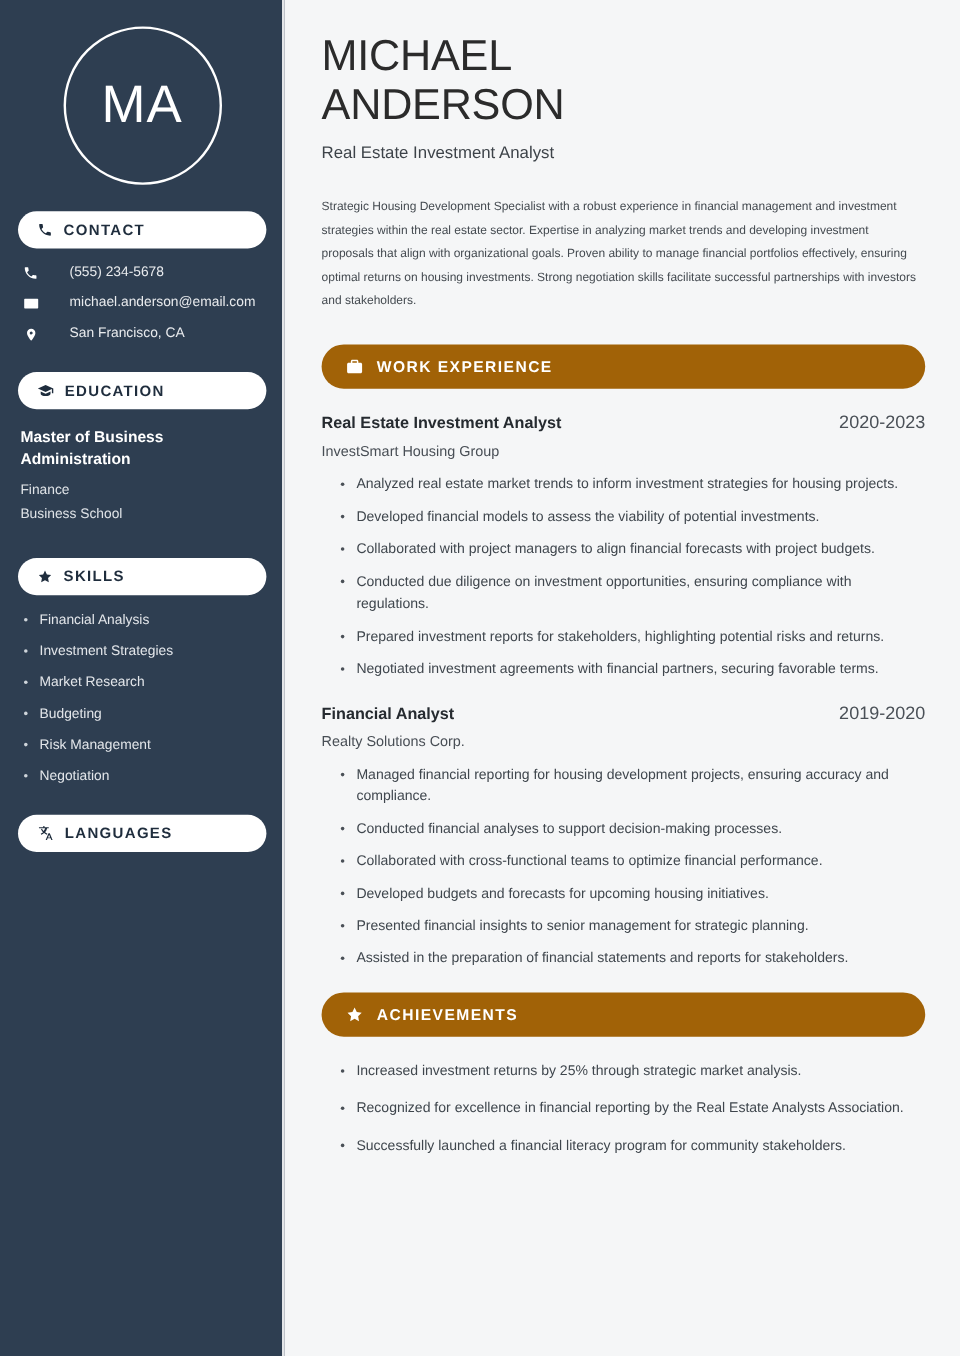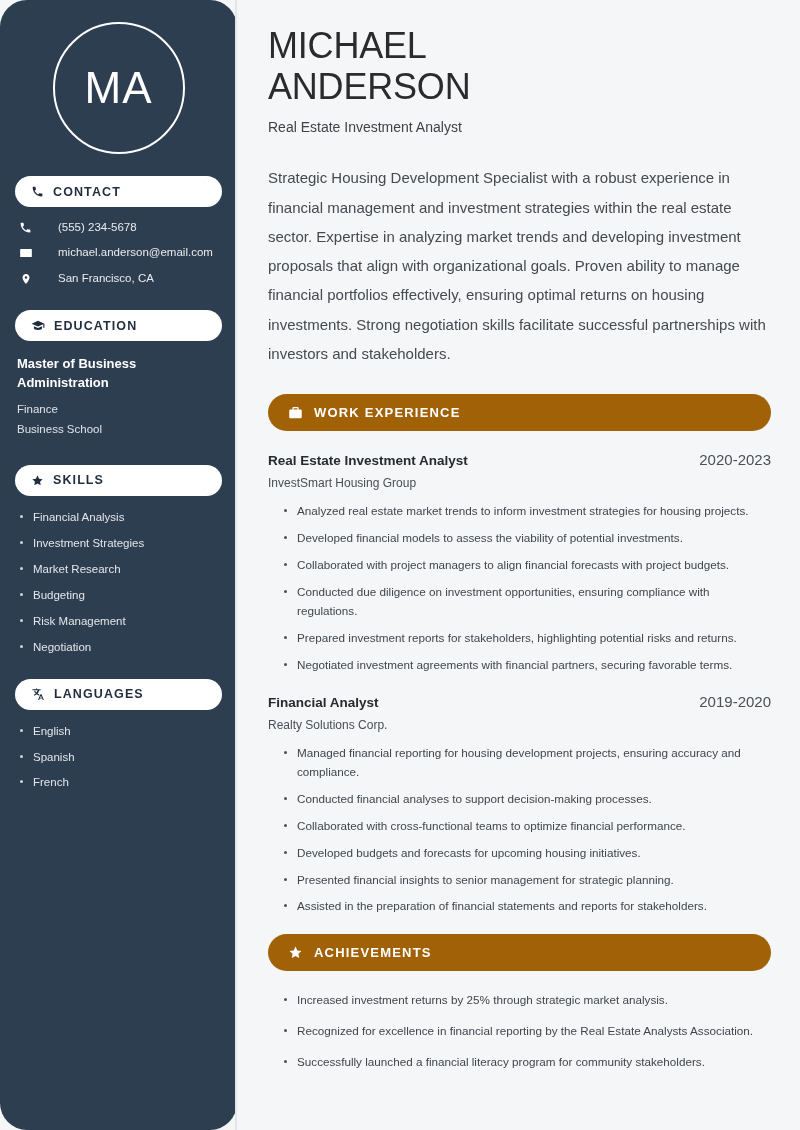--- a/index.html
+++ b/index.html
@@ -21,21 +21,20 @@
   }
 
   
   .sidebar {
     width: 237px;
     flex: 0 0 237px;
     background: #2e3e51;
     color: #ffffff;
     padding: 0 15px;
     position: relative;
-    border-radius: 27px;
   }
   .sidebar::after{
     content:"";
     position:absolute;
     top:0; right:0; bottom:0;
     width:2px;
     background:#e3e5e8;
   }
 
   .avatar-wrap {
@@ -138,21 +137,21 @@
     line-height: 1.13;
     letter-spacing: -0.2px;
   }
   .job-title {
     font-size: 14px;
     color: #3d4349;
     margin-top: 12px;
     margin-bottom: 28px;
   }
   .summary {
-    font-size: 15px;
+    font-size: 10px;
     line-height: 1.95;
     color: #444a50;
     margin-bottom: 26px;
     max-width: 500px;
   }
 
   .main-pill {
     background: #a16207;
     color: #ffffff;
     border-radius: 22px;
@@ -295,25 +294,20 @@
 
     <div class="side-pill">
       <span class="ico">
         <svg width="14" height="14" viewBox="0 0 24 24" fill="#1f2d3d">
             <path d="M2.5 4h6.2V2.4h1.7V4h6.1v1.6h-2.3c-.5 2.3-1.5 4.2-2.9 5.7 1 .8 2.1 1.4 3.3 1.9l-.7 1.6c-1.5-.6-2.8-1.4-4-2.4-1.2 1-2.6 1.8-4.1 2.4l-.8-1.6c1.3-.5 2.5-1.1 3.5-1.9C6.7 9.7 5.9 8.3 5.4 6.7L7 6.2c.4 1.3 1.1 2.4 2 3.4 1.1-1.2 1.9-2.6 2.3-4H2.5V4zM16.1 12.6h1.9L22 22.2h-1.9l-.9-2.3h-4.3l-.9 2.3h-1.9l4-9.6zm.9 2.3-1.5 3.7h3l-1.5-3.7z"></path>
           </svg>
       </span>
       <span>LANGUAGES</span>
     </div>
 
-    <ul class="side-bullets">
-      <li>English</li>
-      <li>Spanish</li>
-      <li>French</li>
-    </ul>
 
   </aside>
 
   <main class="main">
 
     <div>
       <div class="name-line">MICHAEL</div>
       <div class="name-line">ANDERSON</div>
     </div>
     <div class="job-title">Real Estate Investment Analyst</div>

